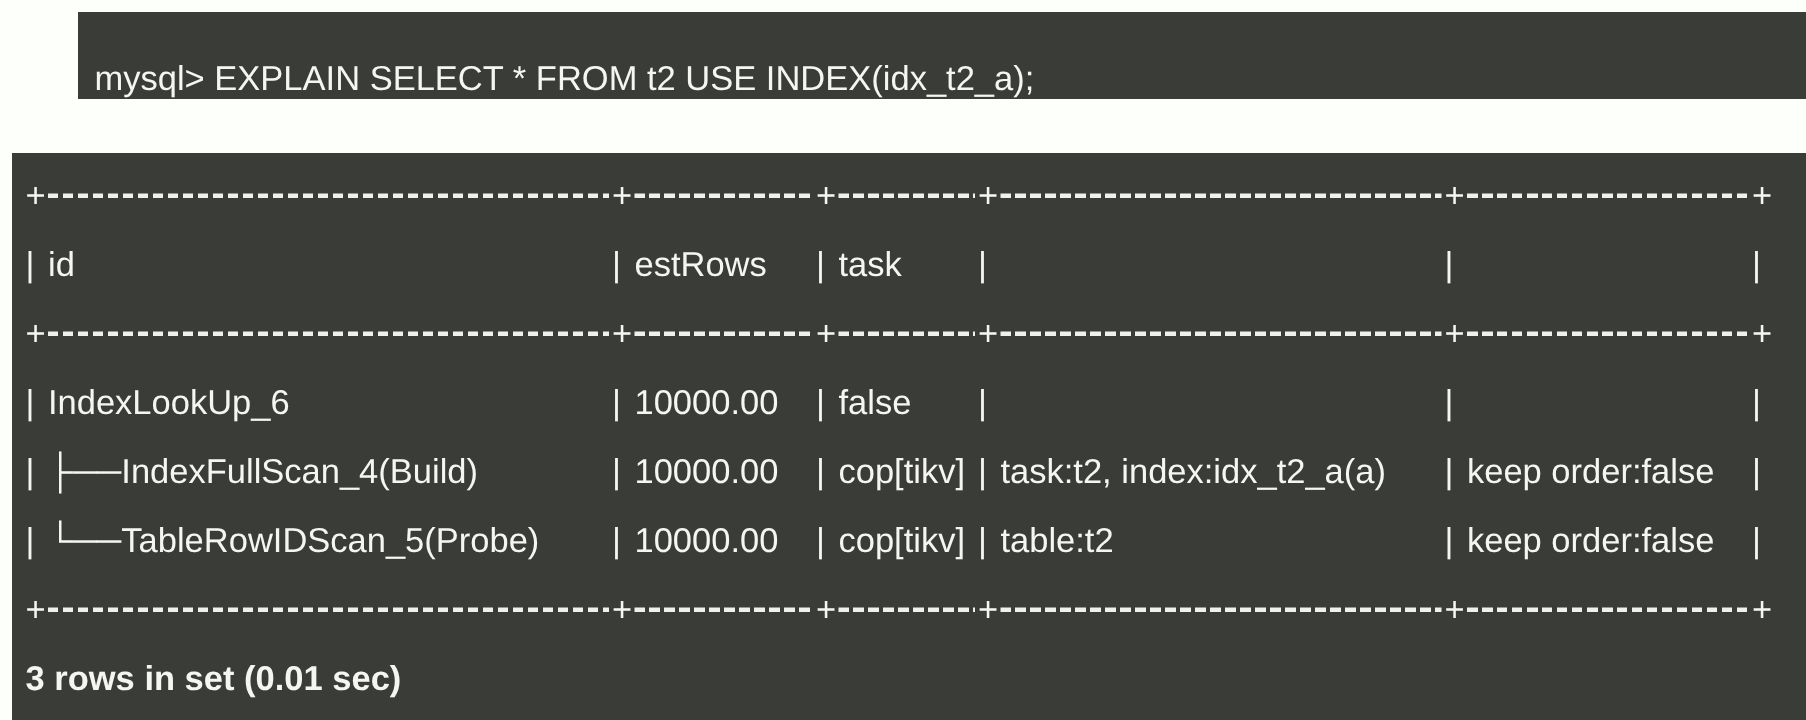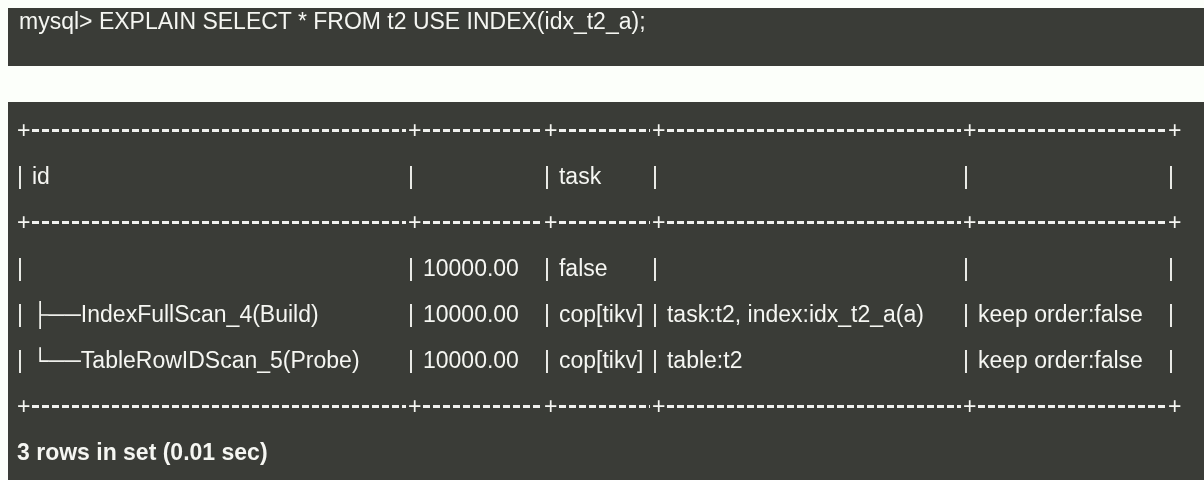--- a/index.html
+++ b/index.html
@@ -11,22 +11,23 @@
   }
   .panel {
     position:absolute;
     left:8px; right:0;
     background:#3a3c37;
     color:#f5f6f2;
     font-size:23px;
   }
   .command-panel {
     top:8px; height:58px;
-    display:flex; align-items:flex-start;
+    display:flex; align-items:flex-end;
     padding-left:11px;
+    margin-left:44px;
   }
   .output-panel {
     top:102px; height:378px;
     padding:5px 0 0 9px;
   }
   .line {
     height:46px;
     display:flex; align-items:center;
     white-space:pre;
   }
@@ -67,38 +68,38 @@
       <span class="bcell c0"><span class="plus">+</span><span class="dashline"></span></span>
       <span class="bcell c1"><span class="plus">+</span><span class="dashline"></span></span>
       <span class="bcell c2"><span class="plus">+</span><span class="dashline"></span></span>
       <span class="bcell c3"><span class="plus">+</span><span class="dashline"></span></span>
       <span class="bcell c4"><span class="plus">+</span><span class="dashline"></span></span>
       <span class="plus">+</span>
     </div>
 
     <div class="line">
       <span class="cell c0"><span class="pipe">|</span><span class="val">id</span></span>
-      <span class="cell c1"><span class="pipe">|</span></span>
+      <span class="cell c1"><span class="pipe">|</span><span class="val">estRows</span></span>
       <span class="cell c2"><span class="pipe">|</span><span class="val">task</span></span>
       <span class="cell c3"><span class="pipe">|</span></span>
       <span class="cell c4"><span class="pipe">|</span></span>
       <span class="pipe">|</span>
     </div>
 
     <div class="line">
       <span class="bcell c0"><span class="plus">+</span><span class="dashline"></span></span>
       <span class="bcell c1"><span class="plus">+</span><span class="dashline"></span></span>
       <span class="bcell c2"><span class="plus">+</span><span class="dashline"></span></span>
       <span class="bcell c3"><span class="plus">+</span><span class="dashline"></span></span>
       <span class="bcell c4"><span class="plus">+</span><span class="dashline"></span></span>
       <span class="plus">+</span>
     </div>
 
     <div class="line">
-      <span class="cell c0"><span class="pipe">|</span></span>
+      <span class="cell c0"><span class="pipe">|</span><span class="val">IndexLookUp_6</span></span>
       <span class="cell c1"><span class="pipe">|</span><span class="val">10000.00</span></span>
       <span class="cell c2"><span class="pipe">|</span><span class="val">false</span></span>
       <span class="cell c3"><span class="pipe">|</span><span class="val"></span></span>
       <span class="cell c4"><span class="pipe">|</span><span class="val"></span></span>
       <span class="pipe">|</span>
     </div>
 
     <div class="line">
       <span class="cell c0"><span class="pipe">|</span><span class="val">├──IndexFullScan_4(Build)</span></span>
       <span class="cell c1"><span class="pipe">|</span><span class="val">10000.00</span></span>

